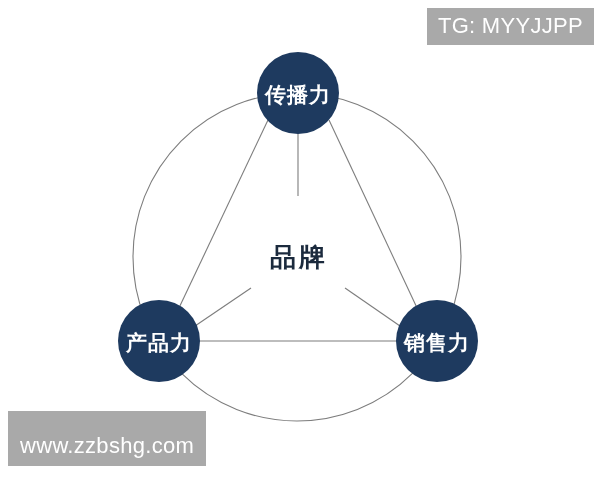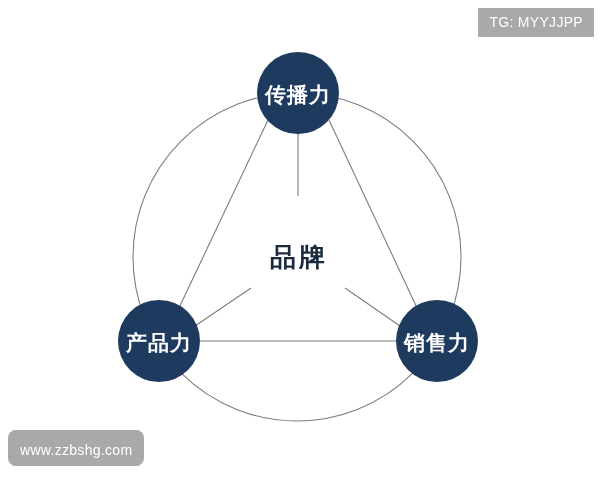--- a/index.html
+++ b/index.html
@@ -41,35 +41,34 @@
     fill: #1b2a3d;
     letter-spacing: 3px;
     dominant-baseline: central;
     text-anchor: middle;
   }
   .watermark {
     position: absolute;
     background: #a9a9a9;
     color: #ffffff;
     font-family: "Liberation Sans", "DejaVu Sans", sans-serif;
-    font-size: 14px;
+    font-size: 22px;
     line-height: 1;
     white-space: nowrap;
     letter-spacing: 0.3px;
   }
   #wm-top {
     top: 8px;
     right: 6px;
     padding: 7px 11px 8px 11px;
   }
   #wm-bottom {
     left: 8px;
     bottom: 14px;
-    padding: 13px 12px 9px 12px;
-    border-radius: 8px;
+    padding: 24px 12px 9px 12px;
   }
 </style>
 </head>
 <body>
 
 <div id="stage">
 
   <svg id="diagram" viewBox="0 0 600 480">
 
     <circle cx="297" cy="257" r="164" fill="none" stroke="#7d7d7d" stroke-width="1.1"></circle>

